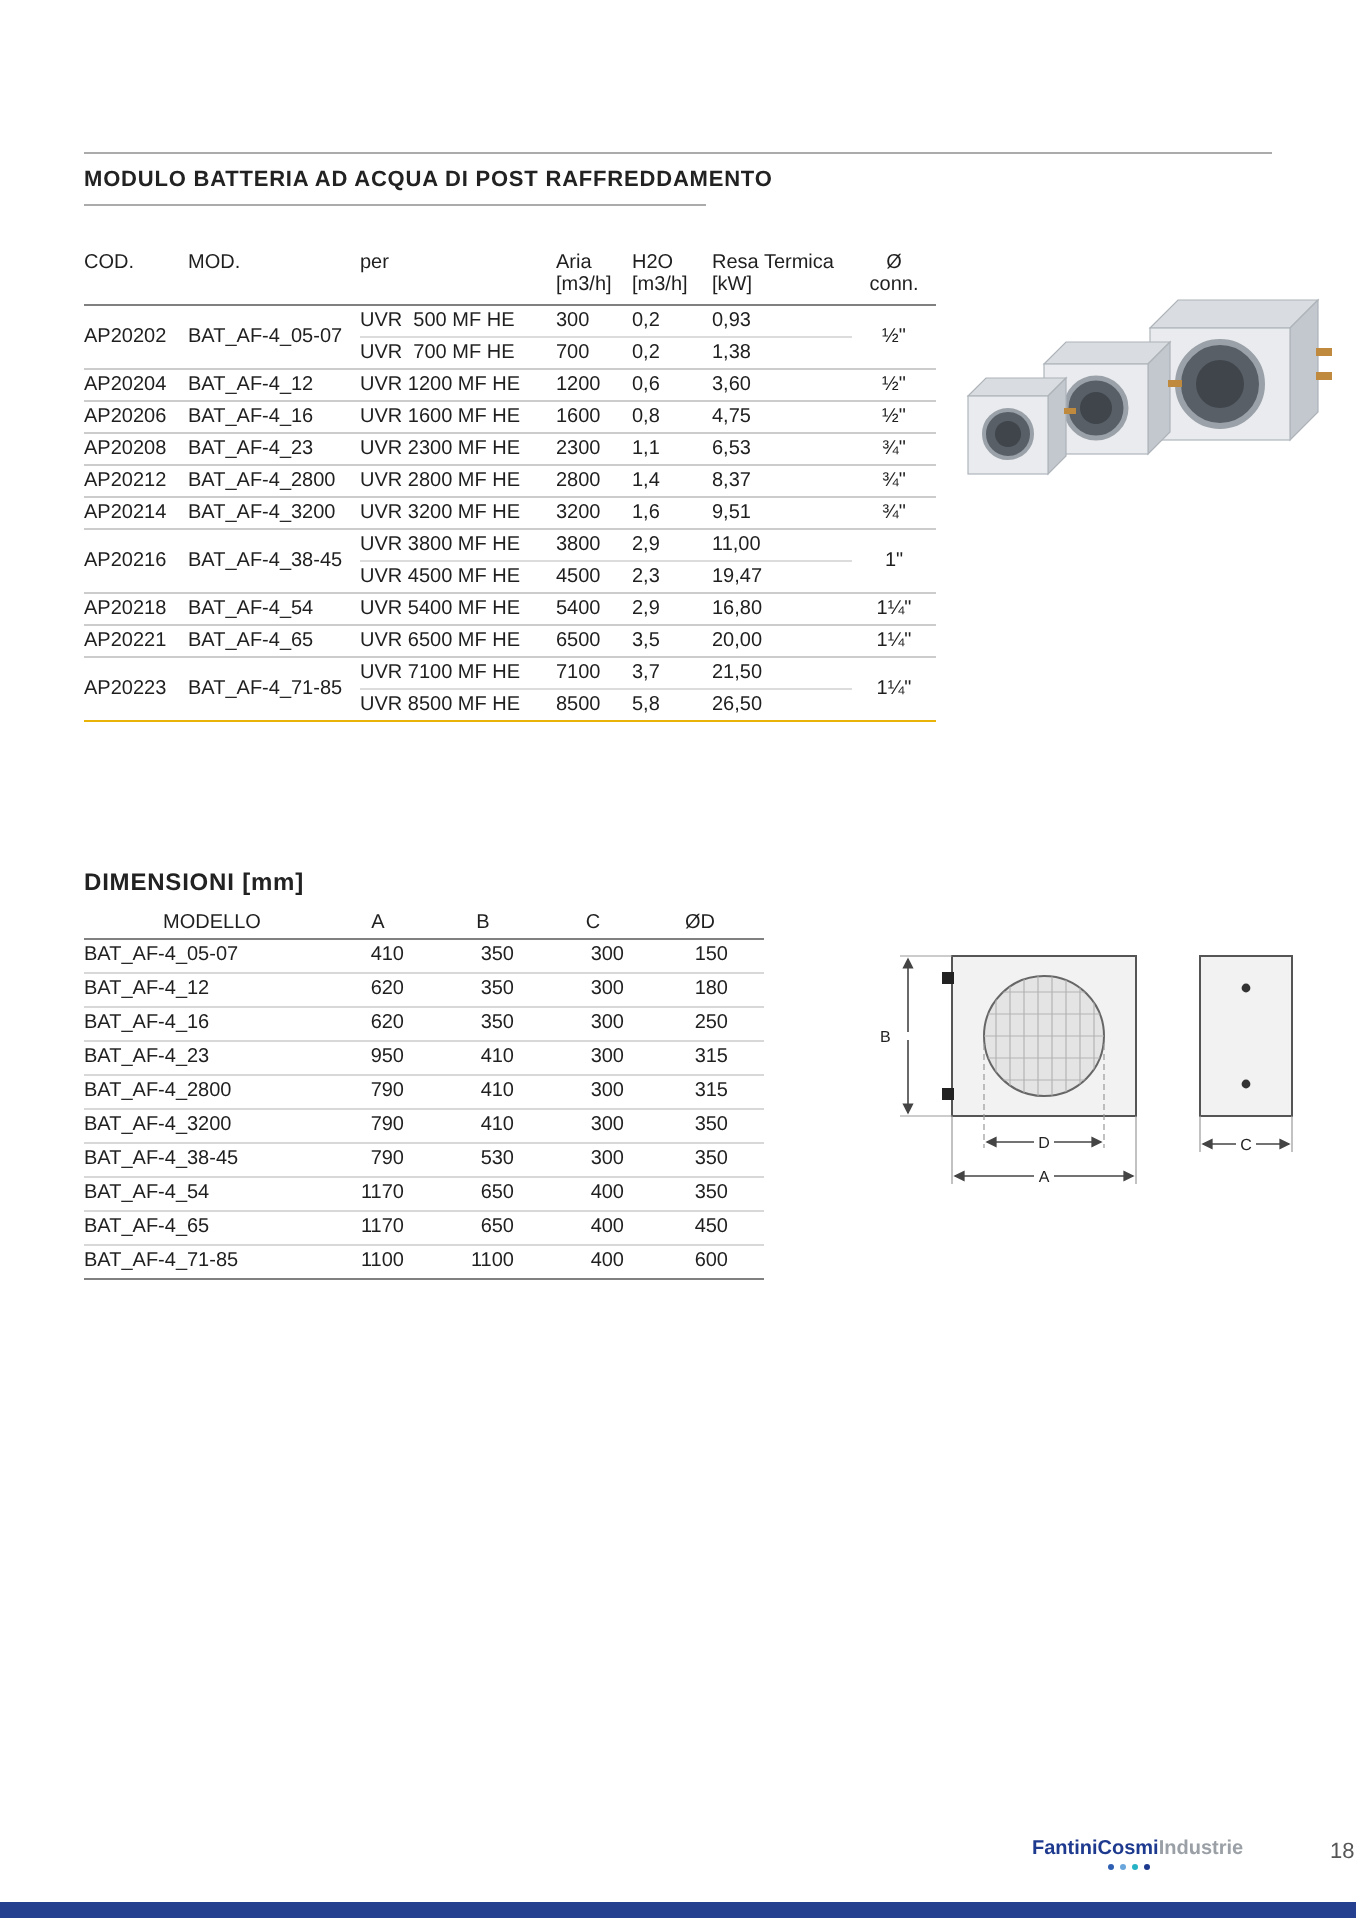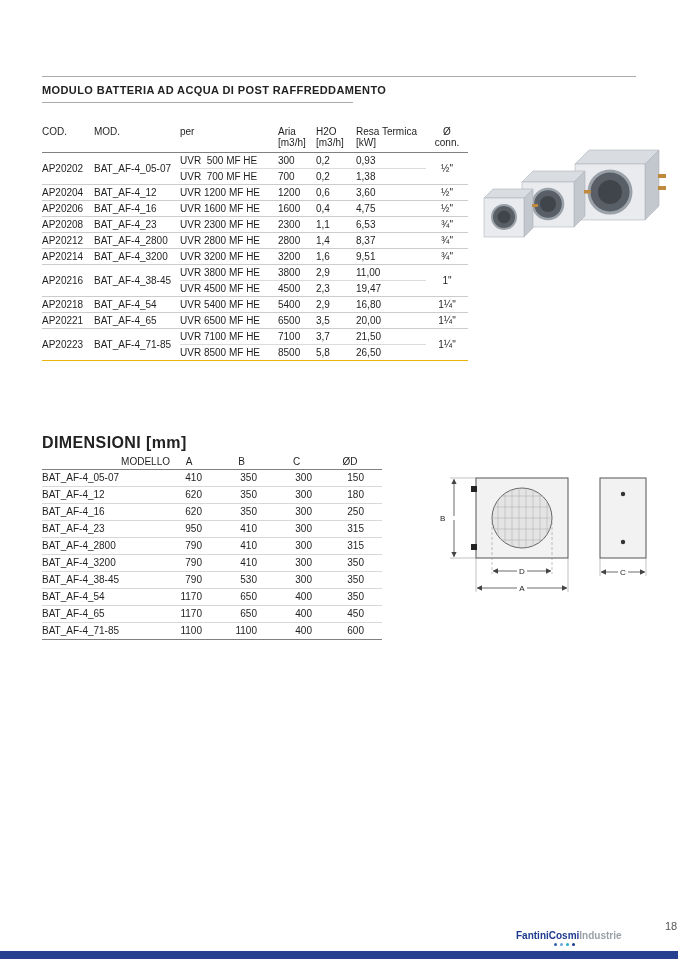--- a/index.html
+++ b/index.html
@@ -6,21 +6,21 @@
   html,body { background:#ffffff; }
   body { font-family:"Liberation Sans", sans-serif; color:#1f1f1f; }
   .page { position:relative; width:678px; height:959px; background:#ffffff; overflow:hidden; }
 
   .rule { position:absolute; height:1px; background:#ababab; }
   .rule-top { left:42px; top:76px; width:594px; }
   .rule-under-title { left:42px; top:102px; width:311px; }
 
   .title { position:absolute; font-weight:bold; color:#222222; }
   .s1-title { left:42px; top:84px; font-size:11px; letter-spacing:0.4px; }
-  .s2-title { left:42px; top:434px; font-size:16px; letter-spacing:0.4px; }
+  .s2-title { left:42px; top:434px; font-size:12px; letter-spacing:0.4px; }
 
   table { border-collapse:collapse; }
 
   
   .t1 { position:absolute; left:42px; top:126px; border-bottom:1px solid #eab308; }
   .t1 th { font-weight:normal; text-align:left; vertical-align:top;
            padding:0 4px 4px 0; border-bottom:1px solid #808080;
            font-size:10px; line-height:11px; color:#1f1f1f; }
   .t1 th.c { text-align:center; padding-right:0; }
   .t1 td { padding:3px 4px 2px 0; font-size:10px; line-height:10px; vertical-align:middle; }
@@ -30,33 +30,33 @@
   .t1 td.conn { text-align:center; padding-right:0; }
   .t1 td.per { white-space:pre;margin-top:45px; }
 
   .footnote { position:absolute; left:42px; top:384px; font-size:9.5px; font-weight:bold; color:#222; }
 
   
   .t2 { position:absolute; left:42px; top:454px; border-bottom:1px solid #808080; }
   .t2 th { font-weight:normal; font-size:10px; color:#1f1f1f; padding:2px 0; }
   .t2 th.mm { border-bottom:1px solid #a2a2a2; text-align:center; font-size:9px; padding:0 0 1px 0; }
   .t2 tr.colh-row th { border-bottom:1px solid #808080; }
-  .t2 th.model-h { text-align:right; }
+  .t2 th.model-h { text-align:center; }
   .t2 th.colh { text-align:center; padding-right:12px; }
   .t2 td { font-size:10px; line-height:10px; padding:3px 0; border-top:1px solid #d8d8d8; }
   .t2 tbody tr:first-child td { border-top:none; }
   .t2 td.num2 { text-align:right; padding-right:18px; }
   .t2 td.model { text-align:left; }
 
   .photo { position:absolute; left:478px; top:128px; }
   .drawing { position:absolute; left:430px; top:466px; }
 
   
   .brand { position:absolute; left:516px; top:919px; width:96px; text-align:center; }
-  .brand-text { font-size:10px; font-weight:bold; white-space:nowrap;margin-top:11px; }
+  .brand-text { font-size:10px; font-weight:bold; white-space:nowrap; }
   .brand-main { color:#1d3a8f; }
   .brand-sub { color:#9aa0a6; }
   .brand-dots { margin-top:2px; display:flex; justify-content:center; gap:3px; }
   .dot { width:3px; height:3px; border-radius:50%; display:inline-block; }
   .d1 { background:#2f5fb3; } .d2 { background:#6aa6dc; } .d3 { background:#27b3c6; } .d4 { background:#1d3a8f; }
   .page-number { position:absolute; left:624px; top:920px; font-size:11px; color:#555555;margin-left:41px; }
   .bottom-bar { position:absolute; left:0; bottom:0; width:678px; height:8px; background:#24408e; }
 </style>
 </head>
 <body>
@@ -132,21 +132,21 @@
           <td class="num">1200</td>
           <td class="num">0,6</td>
           <td class="num">3,60</td>
           <td class="conn">½"</td>
         </tr>
         <tr class="gstart">
           <td class="cod">AP20206</td>
           <td class="mod">BAT_AF-4_16</td>
           <td class="per">UVR 1600 MF HE</td>
           <td class="num">1600</td>
-          <td class="num">0,4</td>
+          <td class="num">0,8</td>
           <td class="num">4,75</td>
           <td class="conn">½"</td>
         </tr>
         <tr class="gstart">
           <td class="cod">AP20208</td>
           <td class="mod">BAT_AF-4_23</td>
           <td class="per">UVR 2300 MF HE</td>
           <td class="num">2300</td>
           <td class="num">1,1</td>
           <td class="num">6,53</td>

